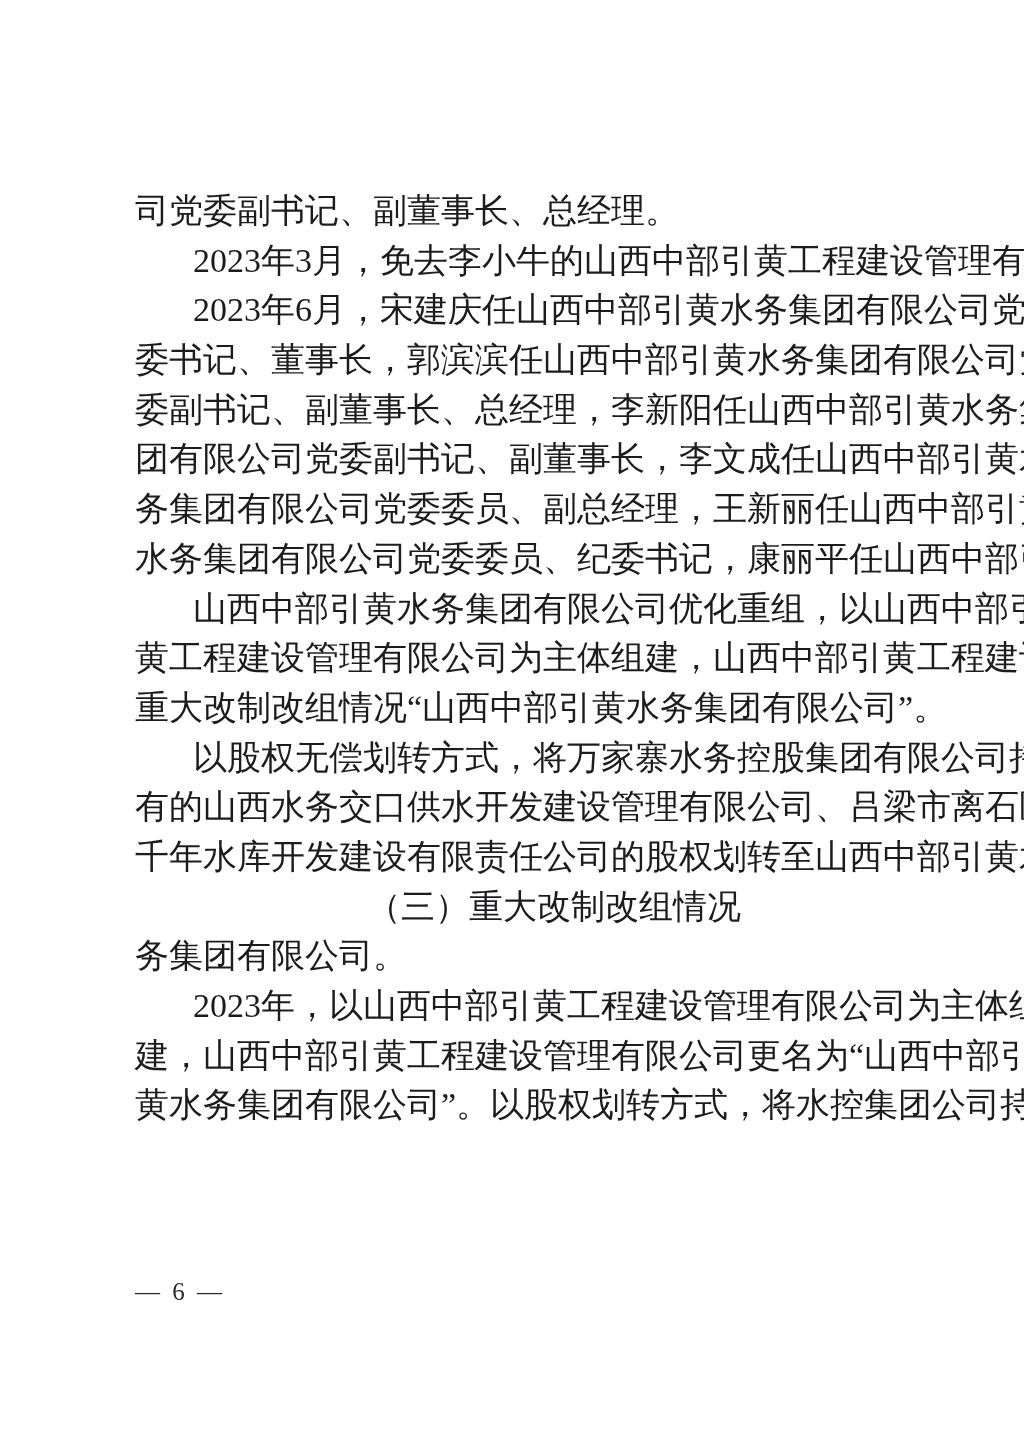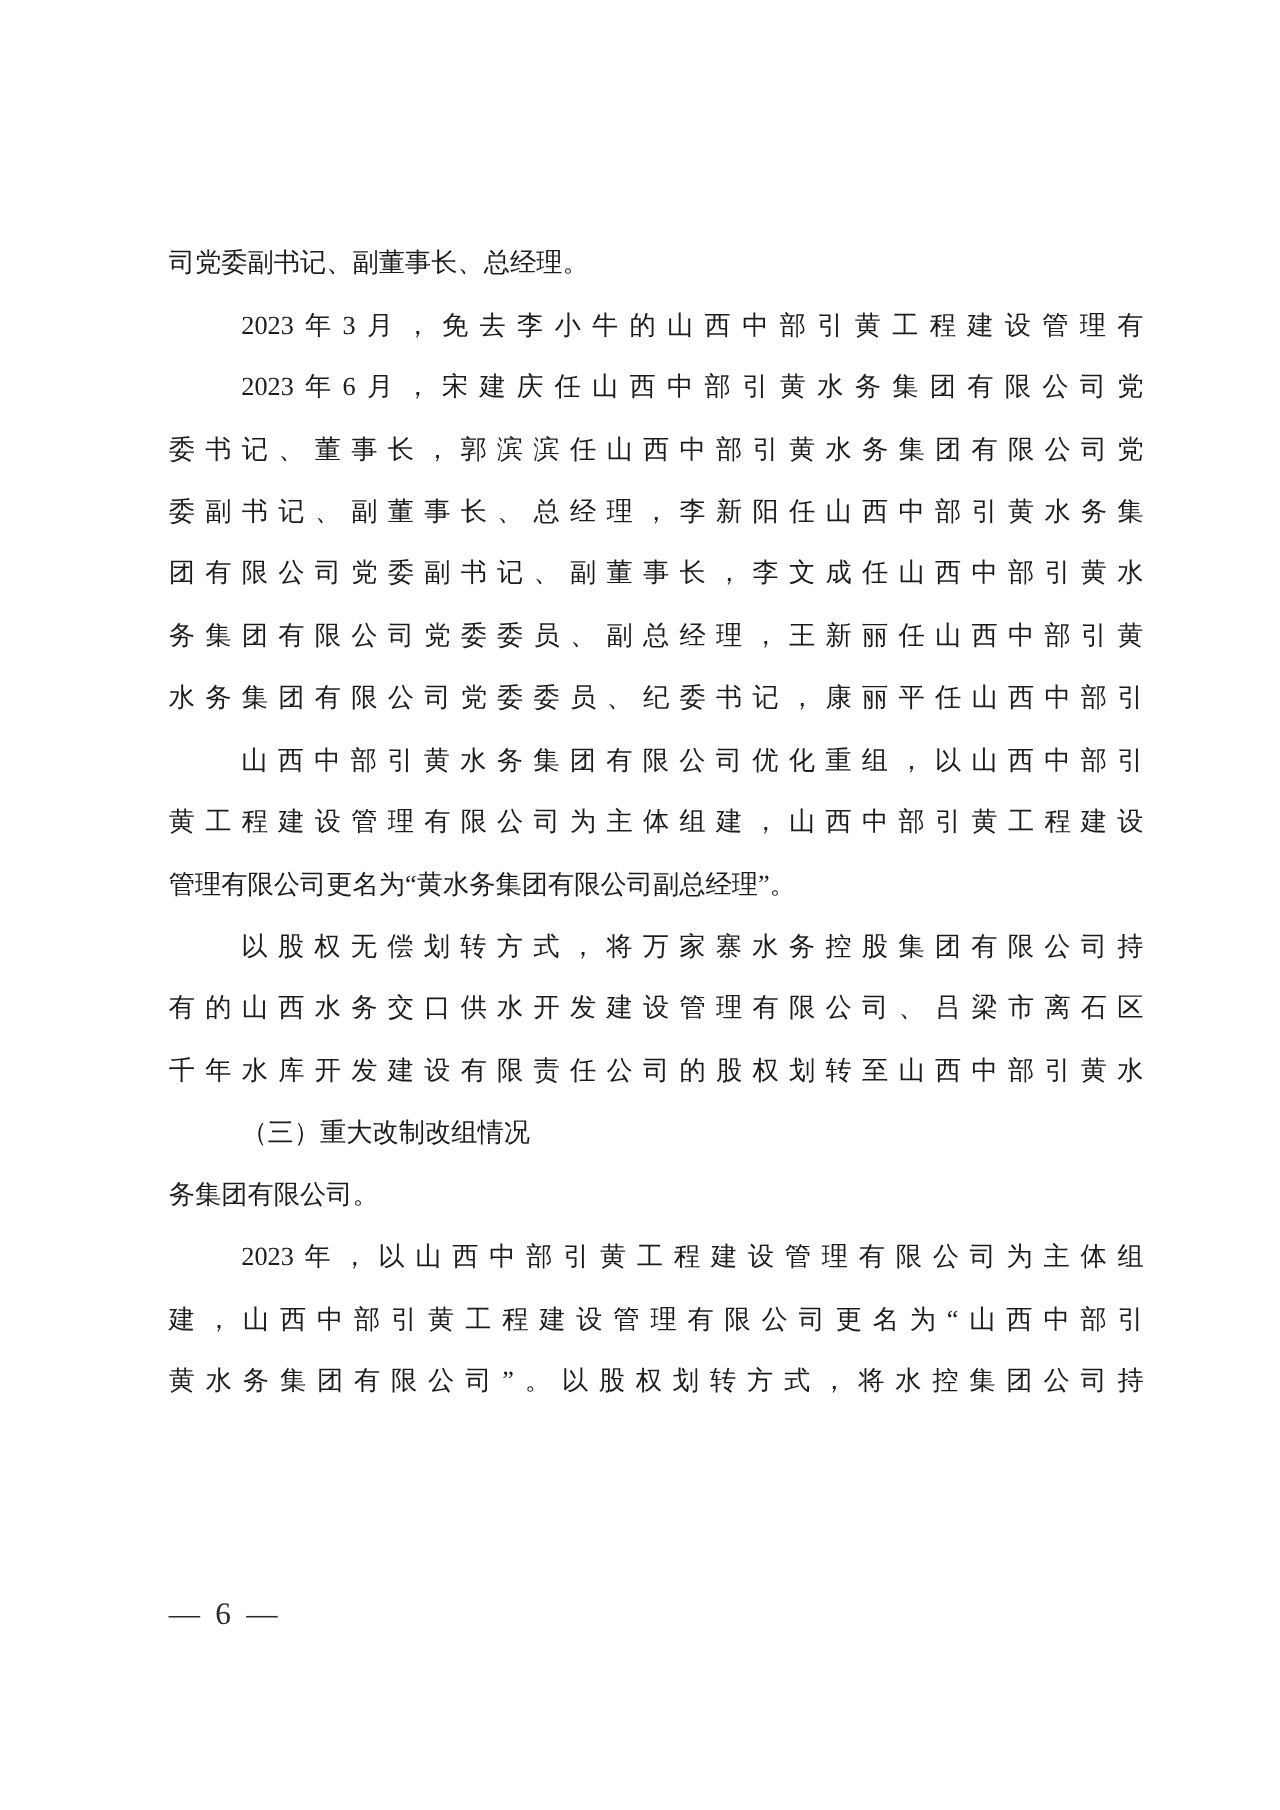--- a/index.html
+++ b/index.html
@@ -18,31 +18,32 @@
   }
   #text-block {
     position: absolute;
     left: 135px;
     top: 186px;
     width: 780px;
   }
   .line {
     height: 49.7px;
     line-height: 49.7px;
-    font-size: 21px;
+    font-size: 34px;
     white-space: pre;
     letter-spacing: 0;
   }
   .line.fill {
     display: flex;
     justify-content: space-between;
     white-space: normal;
   }
   .line.indent {
     padding-left: 58px;
+    text-align: center;
   }
   .line.heading {
     font-weight: 500;
   }
   #page-number {
     position: absolute;
     left: 135px;
     top: 1276px;
     font-size: 25px;
     line-height: 32px;
@@ -302,21 +303,21 @@
         <span>西</span>
         <span>中</span>
         <span>部</span>
         <span>引</span>
         <span>黄</span>
         <span>工</span>
         <span>程</span>
         <span>建</span>
         <span>设</span>
       </div>
-      <div class="line">管理有限公司更名为“黄水务集团有限公司副总经理”。</div>
+      <div class="line">重大改制改组情况“山西中部引黄水务集团有限公司”。</div>
       <div class="line indent fill">
         <span>以</span>
         <span>股</span>
         <span>权</span>
         <span>无</span>
         <span>偿</span>
         <span>划</span>
         <span>转</span>
         <span>方</span>
         <span>式</span>

